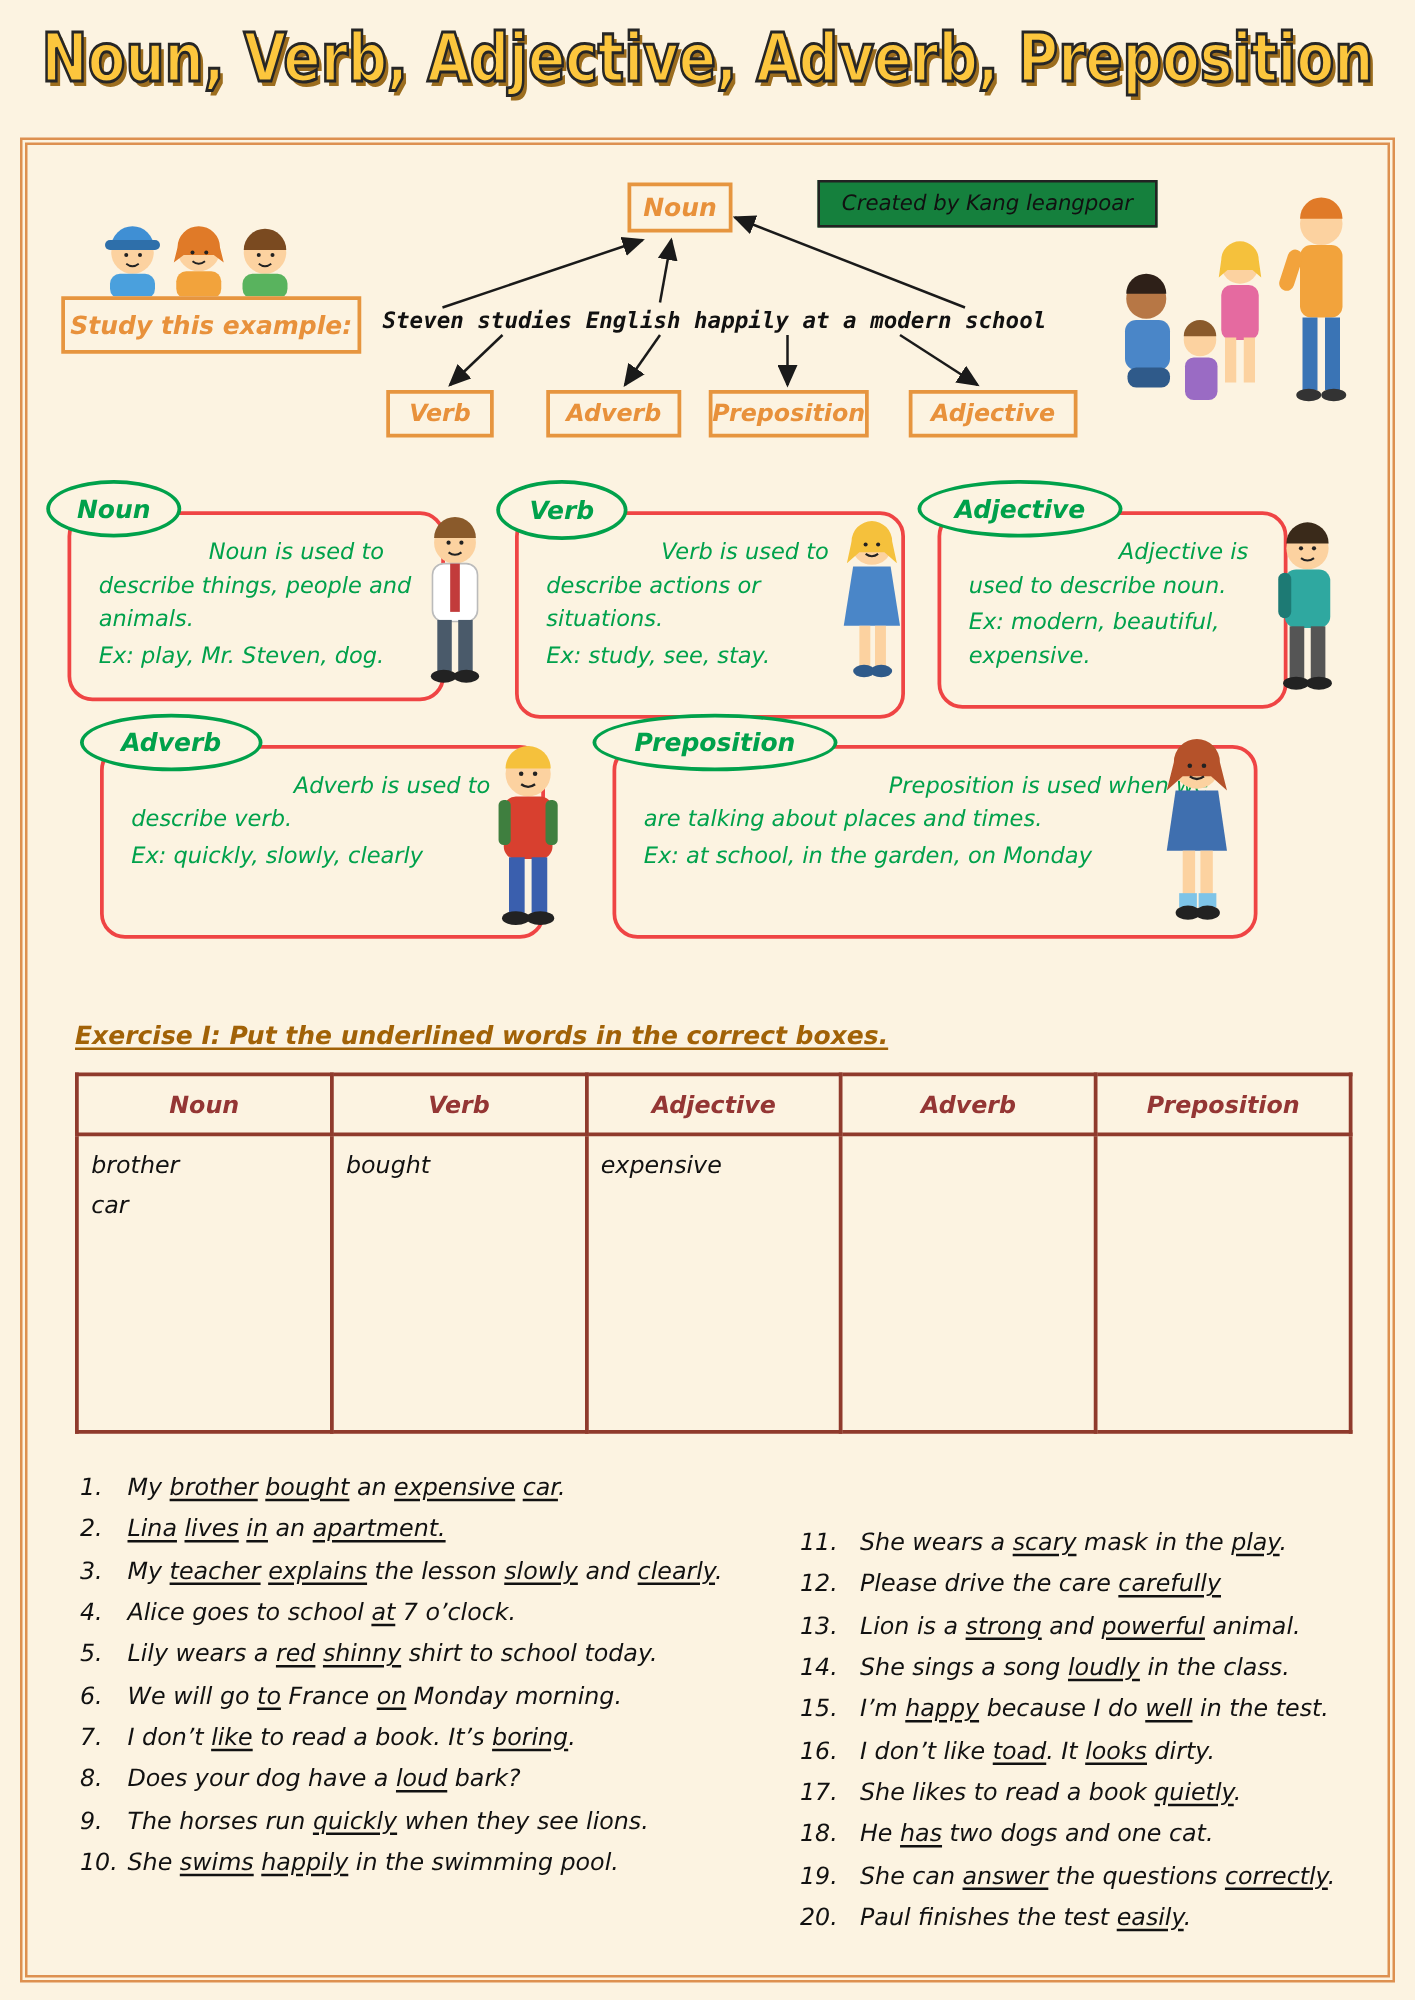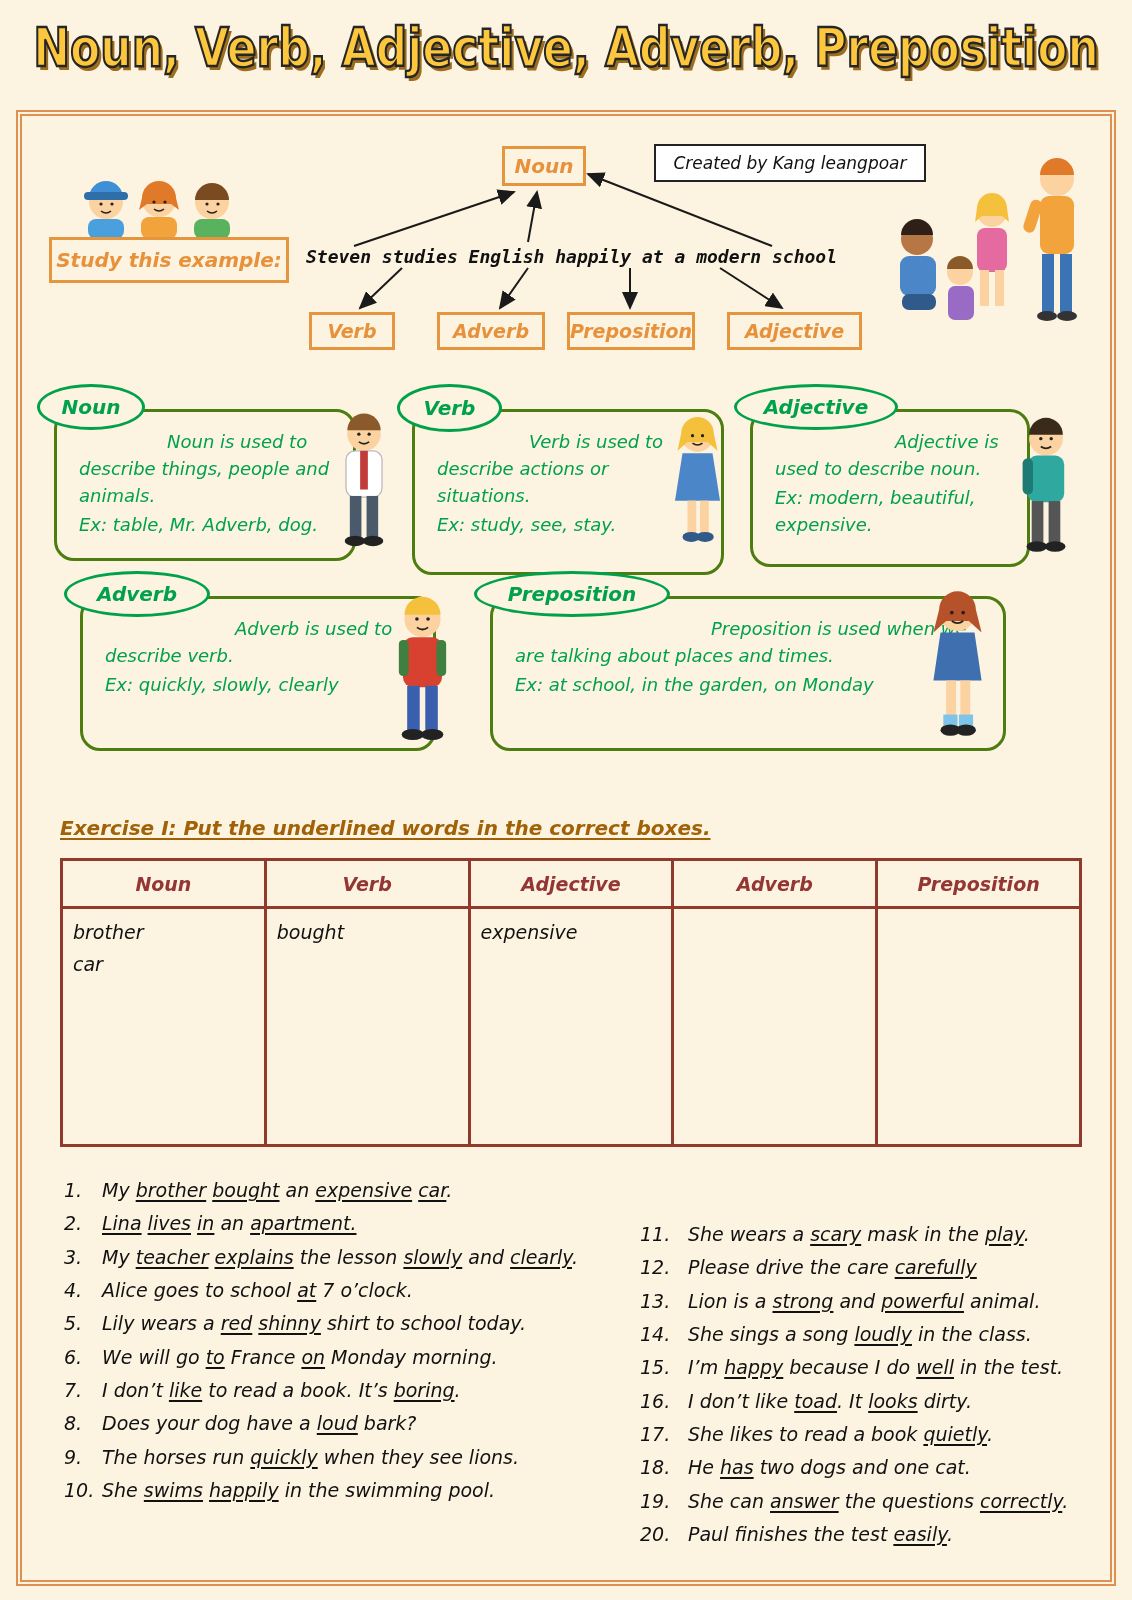--- a/index.html
+++ b/index.html
@@ -39,21 +39,21 @@
     font-size:19px; background:#fcf3e1;
   }
   .noun-top { left:480px; top:30px; width:84px; height:40px; font-size:20px; }
   .study   { left:27px; top:121px; width:240px; height:46px; font-size:20px; }
   .pos-verb   { left:287px; top:196px; width:86px;  height:38px; }
   .pos-adverb { left:415px; top:196px; width:108px; height:38px; }
   .pos-prep   { left:545px; top:196px; width:128px; height:38px; }
   .pos-adj    { left:705px; top:196px; width:135px; height:38px; }
   .credit {
     position:absolute; left:632px; top:28px; width:272px; height:38px;
-    background:#ffffff; border:2px solid #222; color:#111;
+    background:#15803d; border:2px solid #222; color:#111;
     display:flex; align-items:center; justify-content:center;
     font-size:17px;
   }
   .example-sentence {
     position:absolute; left:284px; top:130px; width:520px;
     font-family:"DejaVu Sans Mono", monospace;
     font-weight:bold; font-size:18px; white-space:nowrap; color:#111;
   }
   .arrows { position:absolute; left:0; top:0; width:1090px; height:270px; pointer-events:none; }
   
@@ -61,21 +61,21 @@
   .kids-left  { left:52px;  top:48px;  width:175px; height:78px; }
   .kids-right { left:850px; top:28px;  width:225px; height:190px; }
   .kid-noun   { left:303px; top:295px; width:78px;  height:148px; }
   .kid-verb   { left:638px; top:295px; width:75px;  height:148px; }
   .kid-adj    { left:985px; top:298px; width:78px;  height:152px; }
   .kid-adverb { left:358px; top:478px; width:85px;  height:160px; }
   .kid-prep   { left:893px; top:470px; width:85px;  height:165px; }
   
   .defbox {
     position:absolute;
-    border:3px solid #4d7c0f; border-radius:20px;
+    border:3px solid #ef4444; border-radius:20px;
     color:#00a14b; font-size:18px; line-height:1.5;
   }
   .def-desc { margin:0; padding:16px 16px 0 22px; text-indent:var(--ind,90px); }
   .def-ex   { margin:0; padding:2px 16px 0 22px; }
   .def-noun        { left:32px;  top:293px; width:302px; height:152px; --ind:88px; }
   .def-verb        { left:390px; top:293px; width:312px; height:166px; --ind:92px; }
   .def-adjective   { left:728px; top:293px; width:280px; height:158px; --ind:120px; }
   .def-adverb      { left:58px;  top:480px; width:356px; height:155px; --ind:130px; }
   .def-preposition { left:468px; top:480px; width:516px; height:155px; --ind:196px; }
   .oval {
@@ -202,21 +202,21 @@
         <rect x="28" y="112" width="36" height="40" rx="9" fill="#4a86c8"></rect>
         <rect x="30" y="150" width="34" height="16" rx="7" fill="#2f5a8a"></rect>
         <circle cx="88" cy="128" r="13" fill="#fcd2a0"></circle>
         <path d="M75 125 a13 13 0 0 1 26 0 z" fill="#8a5a2b"></path>
         <rect x="76" y="142" width="26" height="34" rx="7" fill="#9a6bc4"></rect>
       </svg>
     </div>
 
     <div class="defbox def-noun">
       <p class="def-desc">Noun is used to describe things, people and animals.</p>
-      <p class="def-ex">Ex: table, Mr. Adverb, dog.</p>
+      <p class="def-ex">Ex: play, Mr. Steven, dog.</p>
     </div>
     <div class="oval oval-noun">Noun</div>
     <div class="illus kid-noun">
       <svg viewBox="0 0 60 115" width="100%" height="100%">
         <circle cx="30" cy="18" r="13" fill="#fcd2a0"></circle>
         <path d="M17 15 a13 13 0 0 1 26 0 z" fill="#8a5a2b"></path>
         <circle cx="26" cy="18" r="1.3" fill="#222"></circle>
           <circle cx="34" cy="18" r="1.3" fill="#222"></circle>
         <path d="M26 24 q4 3 8 0" stroke="#222" stroke-width="1.3" fill="none"></path>
         <rect x="16" y="31" width="28" height="36" rx="7" fill="#ffffff" stroke="#bbb"></rect>

